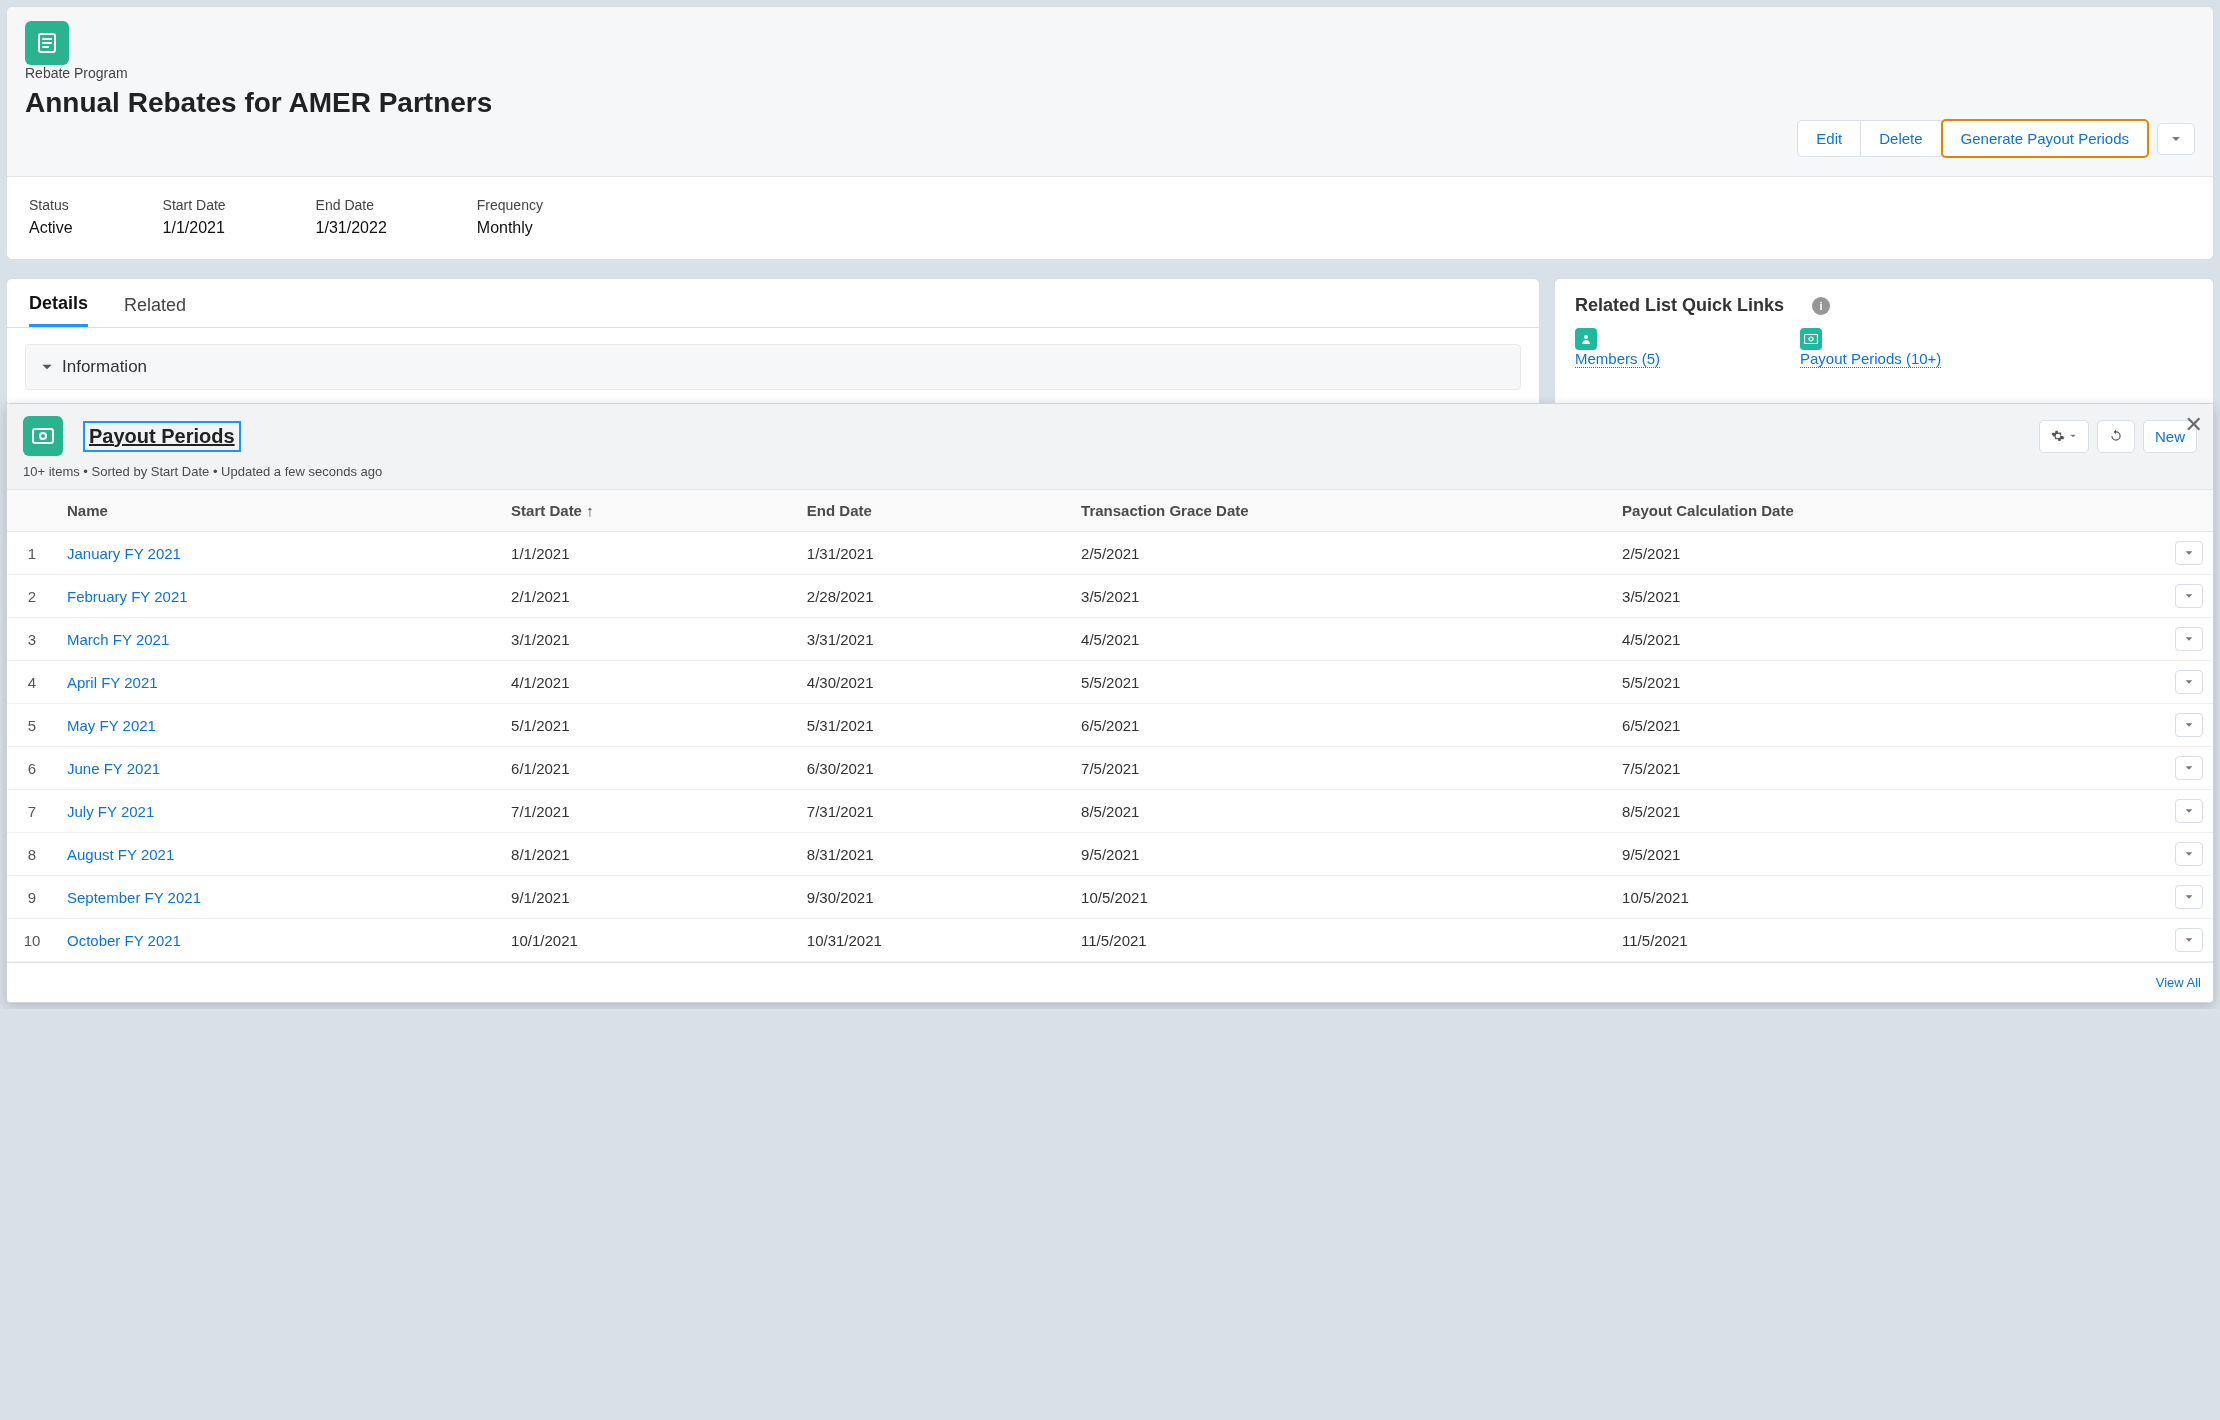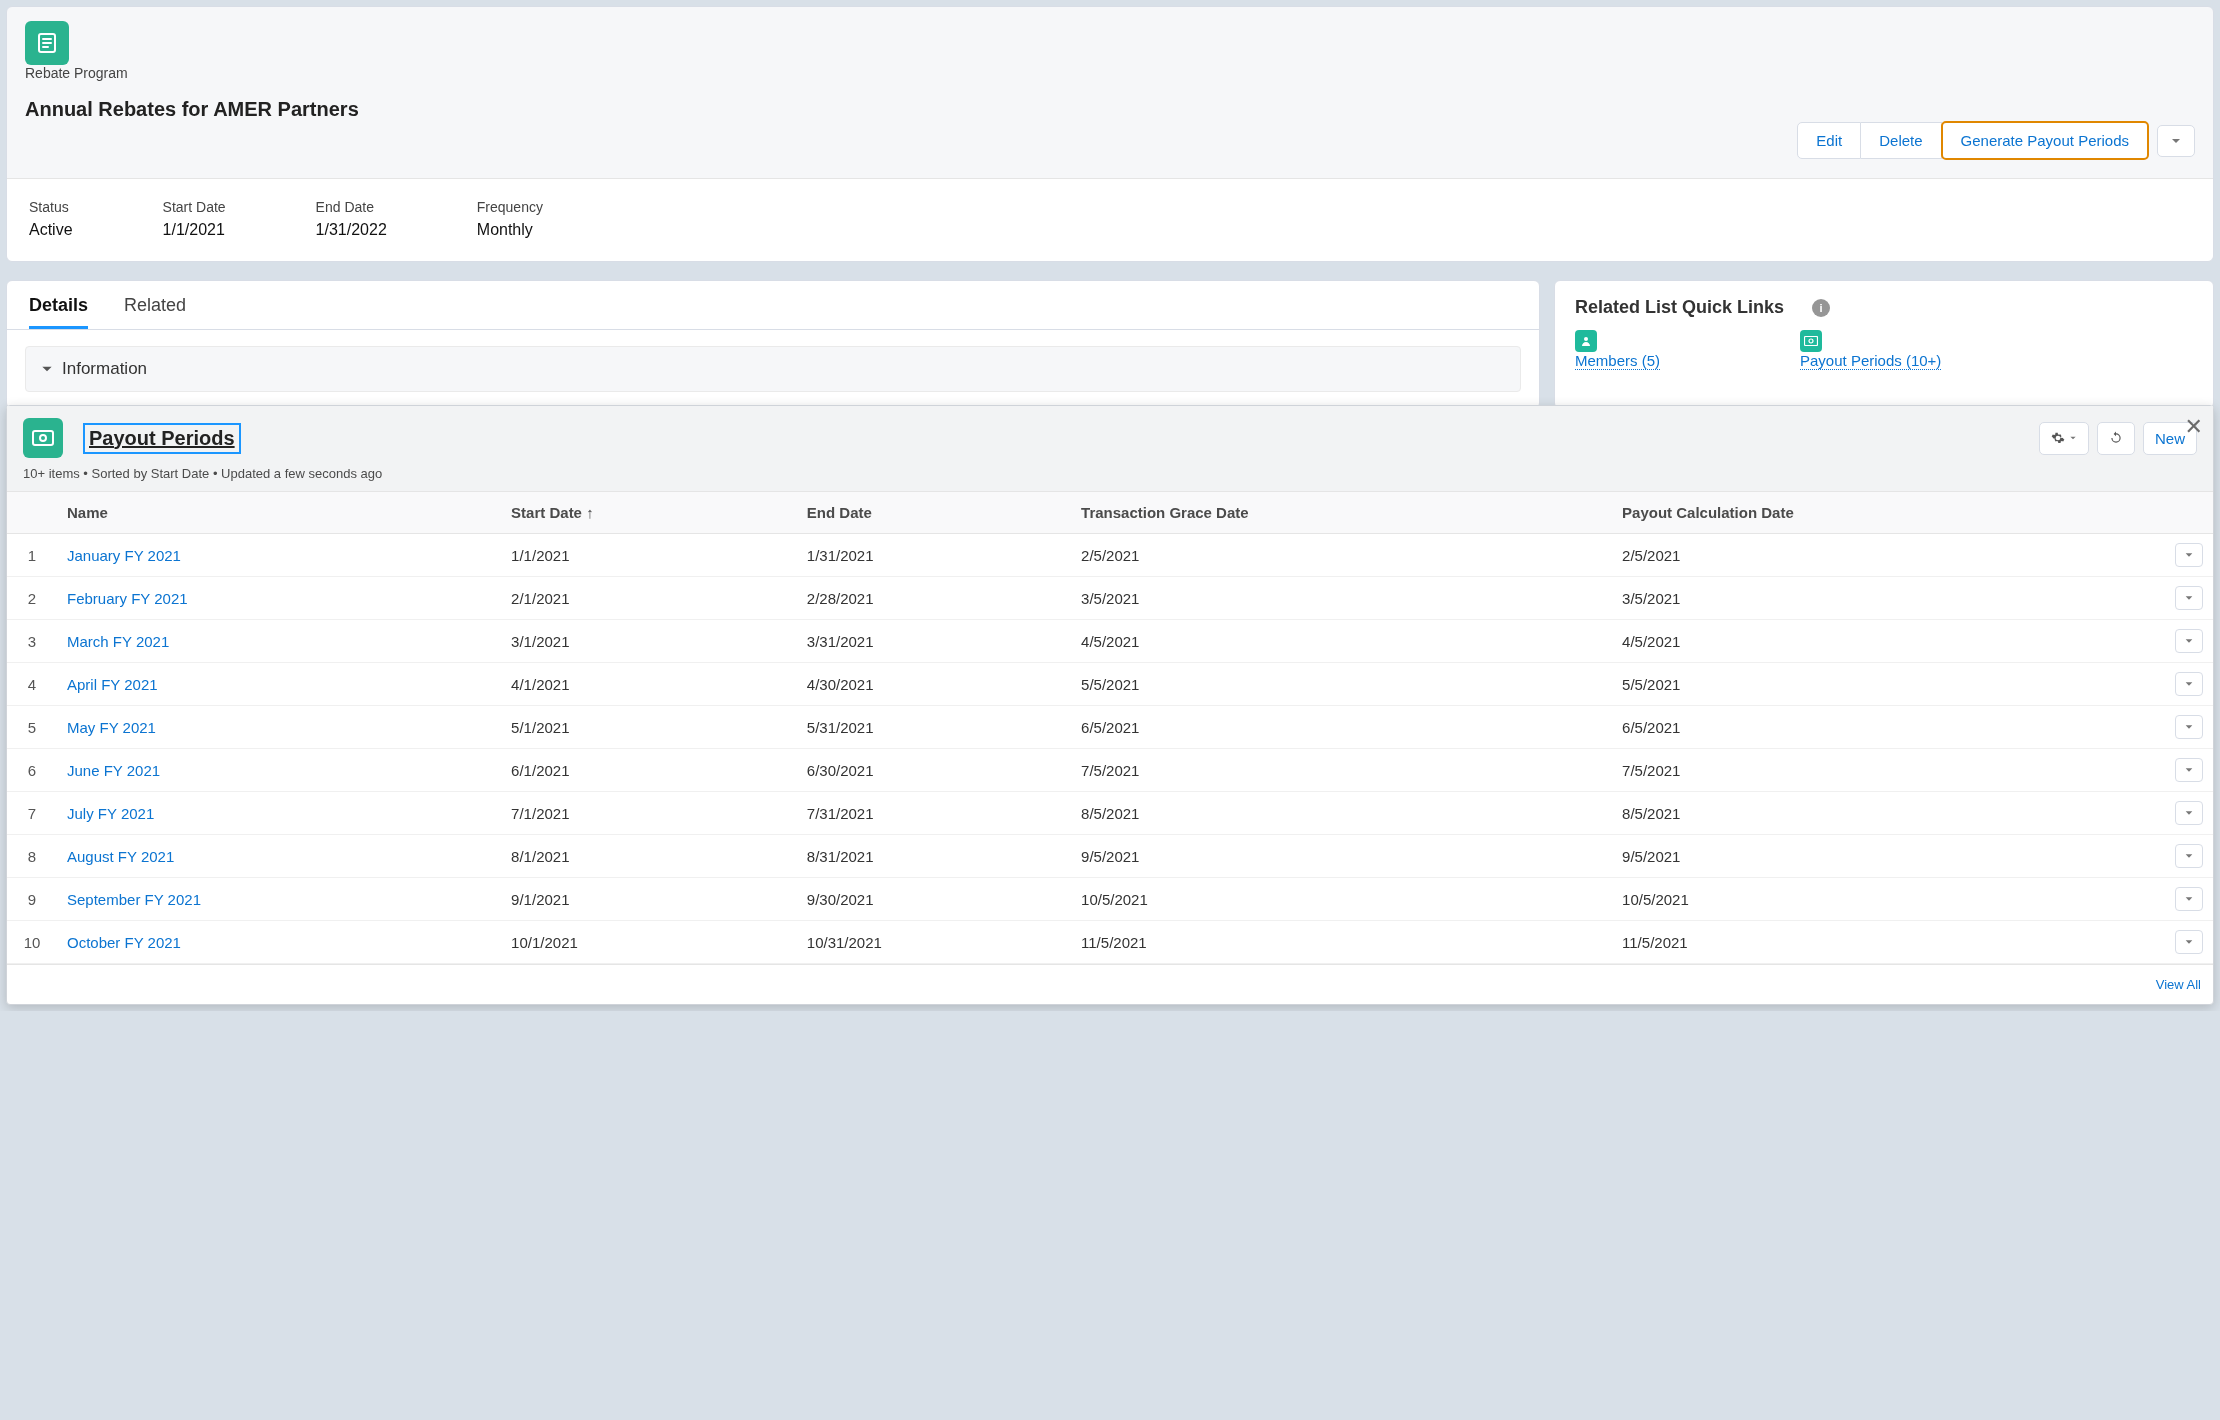--- a/index.html
+++ b/index.html
@@ -4,34 +4,34 @@
 <style>
   * { box-sizing: border-box; margin: 0; padding: 0; }
   body { font-family: -apple-system, BlinkMacSystemFont, "Segoe UI", Arial, sans-serif; background: #d8e0e8; color: #222; font-size: 14px; }
   .page { margin: 6px; }
   .card { background: #fff; border: 1px solid #d8dde6; border-radius: 6px; }
   .header-card { padding: 14px 18px 0 18px; background: #f6f7f9; border: 1px solid #d8dde6; border-radius: 6px; position: relative; }
   .header-top { display:flex; align-items:flex-start;flex-direction:column; }
   .icon-box { width:44px; height:44px; border-radius:6px; display:flex; align-items:center; justify-content:center; margin-right:12px; flex-shrink:0; }
   .icon-green { background:#2ab38f; color:#fff; }
   .record-type { font-size:14px; color:#444; }
-  .record-title { font-size:20px; font-weight:700; margin-top:17px; }
+  .record-title { font-size:28px; font-weight:700; margin-top:6px; }
   .header-actions { margin-left:auto; display:flex; gap:0; align-items:center; }
   .btn { border:1px solid #d8dde6; background:#fff; color:#0b74d1; font-size:15px; padding:9px 18px; cursor:pointer; }
   .btn-group-left { border-radius:5px 0 0 5px; }
   .btn-group-mid { border-left:none; }
   .btn-group-right.highlight { border:2px solid #e08700; border-left:2px solid #e08700; border-radius:5px; margin-left:-1px; }
   .btn-menu { border:1px solid #d8dde6; background:#fff; border-radius:5px; padding:9px 12px; margin-left:8px; cursor:pointer; display:flex; align-items:center; }
   .fields-row { display:flex; gap:90px; padding:20px 2px 22px 2px; background:#fff; margin:18px -18px 0 -18px; border-top:1px solid #e5e5e5; border-radius:0 0 6px 6px; padding-left:22px; }
   .field-label { font-size:14px; color:#444; }
   .field-value { font-size:16px; color:#111; margin-top:6px; }
   .content-row { display:flex; gap:14px; margin-top:18px; }
   .content-left { flex:1; }
   .content-right { width:660px; }
-  .tabs { display:flex; gap:36px; padding:14px 22px 0 22px; border-bottom:1px solid #d8dde6; }
+  .tabs { display:flex; gap:36px; padding:14px 22px 0 22px; border-bottom:1px solid #d8dde6;align-items:center; }
   .tab { font-size:18px; color:#444; padding-bottom:10px; cursor:pointer; }
   .tab.active { font-weight:700; color:#111; border-bottom:3px solid #1b96ff; }
   .info-section { margin:16px 18px; border:1px solid #eaeaea; background:#f6f7f9; border-radius:4px; padding:12px 14px; display:flex; align-items:center; gap:8px; font-size:17px; color:#333; }
   .rel-title { font-size:18px; font-weight:600; color:#333; padding:16px 20px 12px 20px; display:flex; align-items:center; gap:28px; }
   .rel-links { display:flex; gap:140px; padding:0 20px 20px 20px; }
   .rel-link { display:flex; align-items:flex-start; gap:0;flex-direction:column; }
   .rel-link a { color:#0b74d1; border-bottom:1px dotted #0b74d1; text-decoration:none; cursor:pointer; font-size:15px; }
   .mini-icon { width:22px; height:22px; border-radius:4px; display:flex; align-items:center; justify-content:center; color:#fff; }
   .mini-icon.member { background:#1fba9c; font-size:12px; }
   .mini-icon.payout { background:#1fba9c; }

